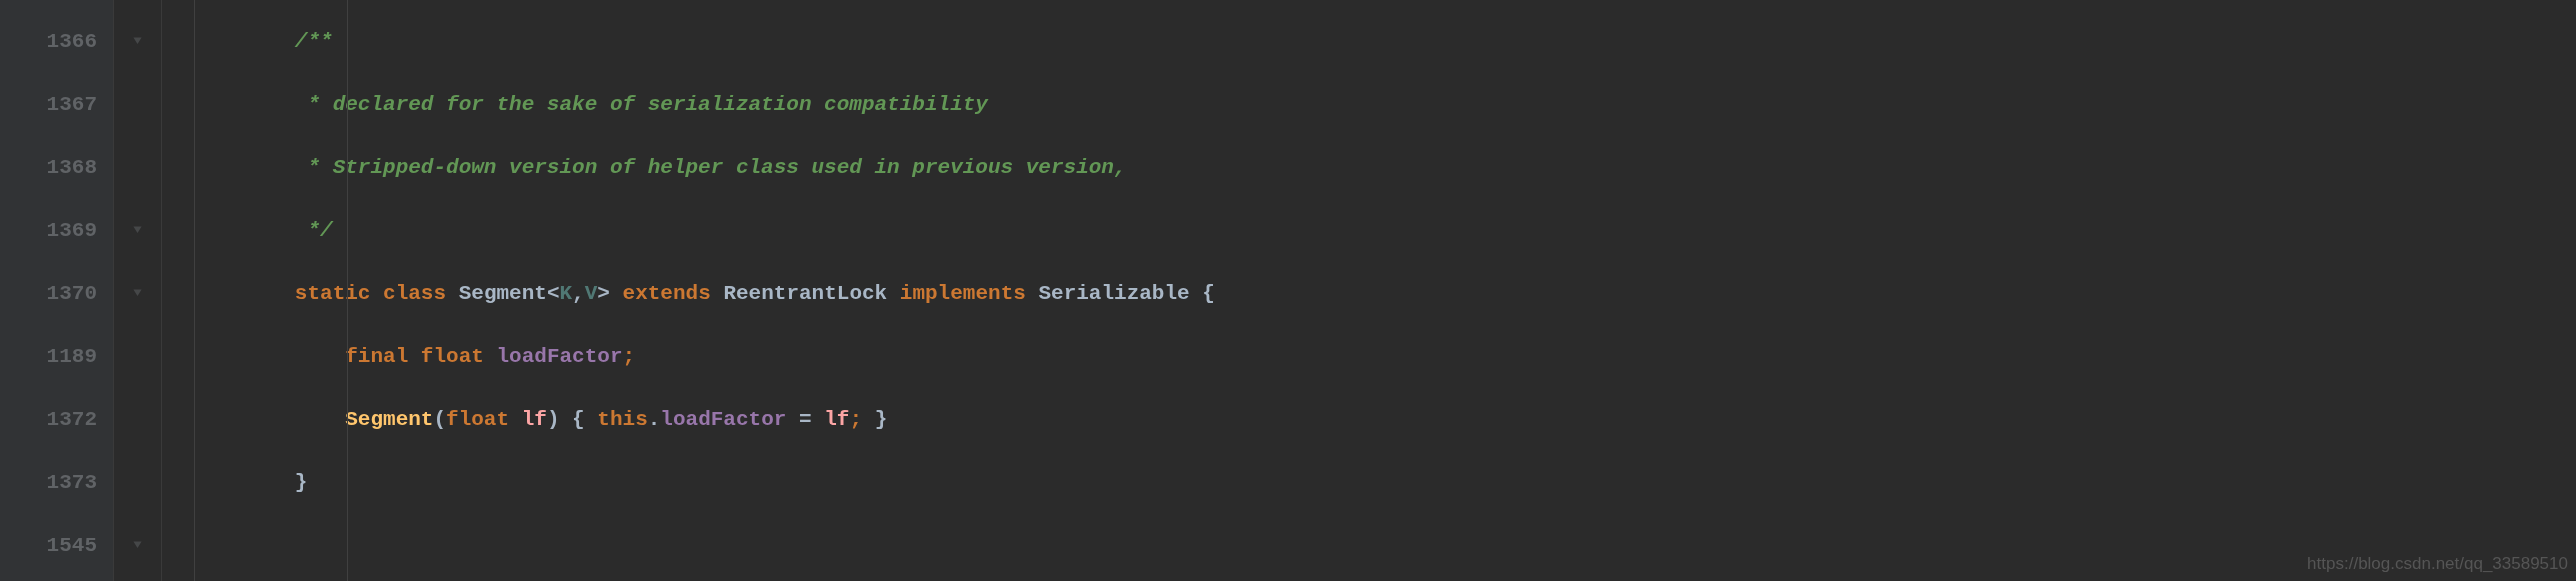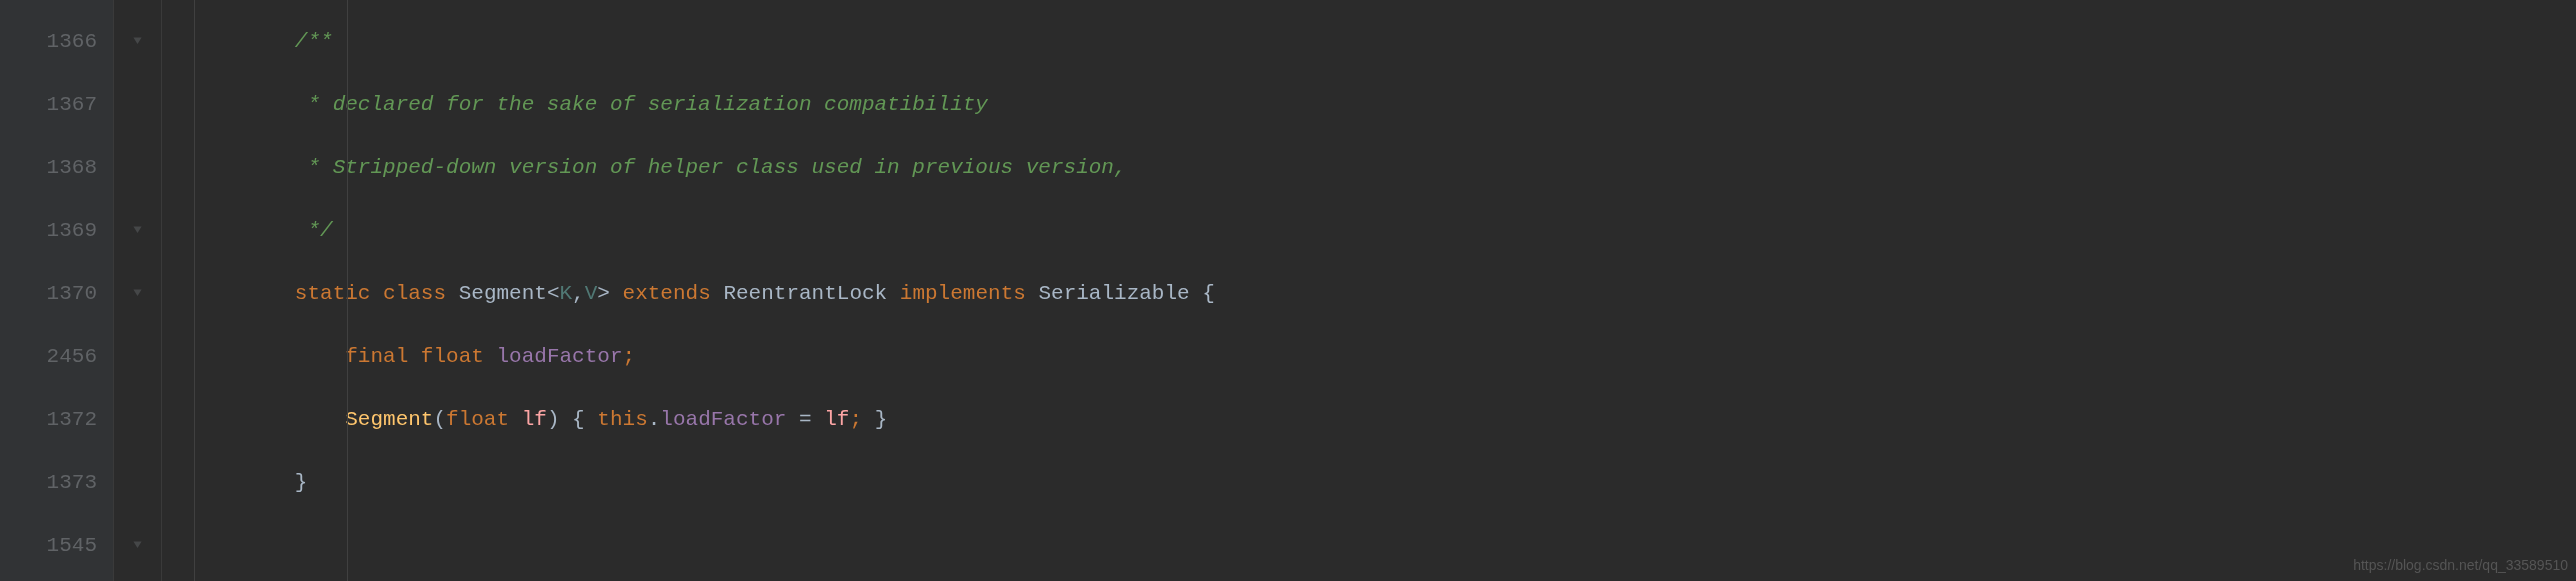--- a/index.html
+++ b/index.html
@@ -8,20 +8,21 @@
     font-family: "Menlo", "Consolas", "Courier New", monospace;
     font-size: 21px;
     line-height: 1.5;
     color: #a9b7c6;
     overflow: hidden;
     width: 2576px;
   }
   .editor {
     display: flex;
     height: 581px;
+    font-weight: bold;
   }
   .gutter {
     background: #313335;
     color: #606366;
     text-align: right;
     padding: 9.7px 16px 9.7px 9.7px;
     user-select: none;
     min-width: 113px;
   }
   .gutter-line {
@@ -78,36 +79,36 @@
   .c-fieldref { color: #9876aa; }
   .c-param { color: #fca5a5; }
   .c-method { color: #ffc66d; }
   .c-parenpunc { color: #a9b7c6; }
   .c-op { color: #a9b7c6; }
   .c-semi { color: #cc7832; }
   .watermark {
     position: absolute;
     bottom: 4.9px;
     right: 8px;
-    font-size: 14px;
+    font-size: 17px;
     color: #555;
     font-family: sans-serif;
   }
 </style>
 </head>
 <body>
 
 <div class="editor">
   <div class="gutter" id="gutter">
       <div class="gutter-line">1366</div>
       <div class="gutter-line">1367</div>
       <div class="gutter-line">1368</div>
       <div class="gutter-line">1369</div>
       <div class="gutter-line">1370</div>
-      <div class="gutter-line">2456</div>
+      <div class="gutter-line">1189</div>
       <div class="gutter-line">1372</div>
       <div class="gutter-line">1373<span class="annot">@</span></div>
       <div class="gutter-line">1545</div>
     </div>
   <div class="fold-col" id="foldcol">
       <div class="fold-mark">
         <svg width="13" height="13" viewBox="0 0 16 16">
           <path d="M3 3 L13 3 L8 11 Z" fill="#606366"></path>
         </svg>
       </div>

